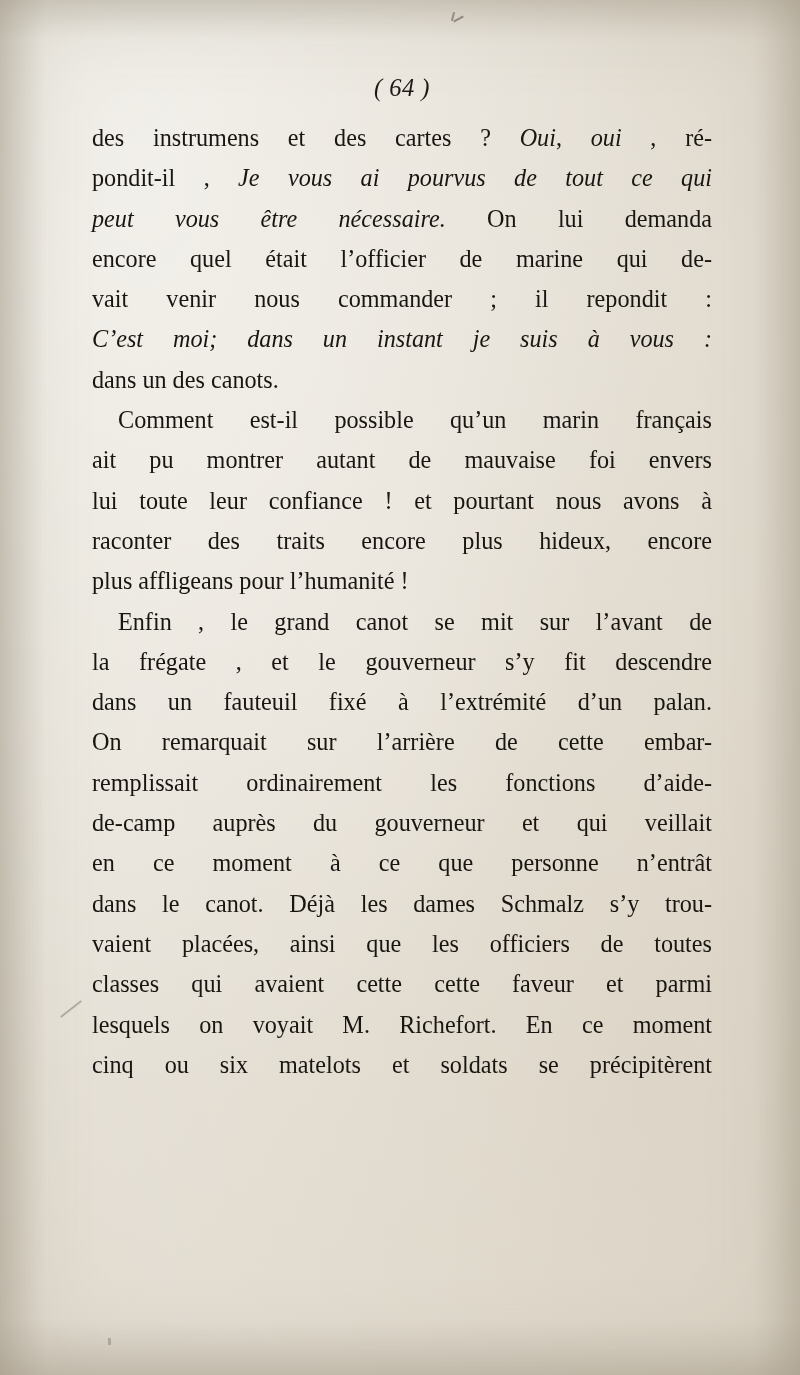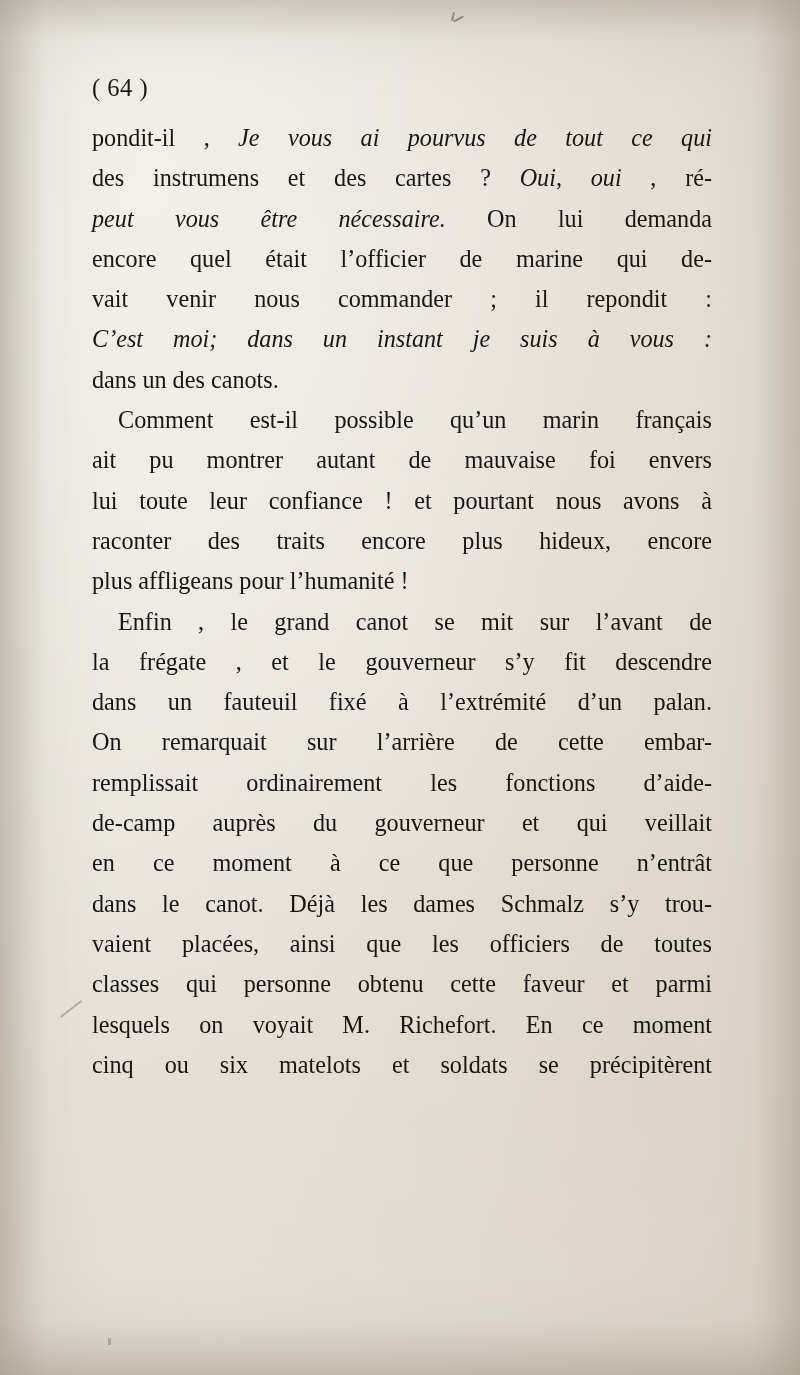--- a/index.html
+++ b/index.html
@@ -37,25 +37,26 @@
     left: 0; top: 0;
     width: 800px; height: 1375px;
   }
   .content {
     position: absolute;
     left: 92px;
     top: 74px;
     width: 620px;
   }
   .page-number {
-    text-align: left;
+    text-align: center;
     font-size: 24.5px;
     letter-spacing: 0.5px;
     margin: 0 0 16px 0;
     color: #1e1a15;
+    font-style: italic;
   }
 
   .body-text {
     font-size: 24.2px;
     line-height: 40.3px;
     text-align: justify;
     color: #191612;
   }
   .para { margin: 0; }
   .line {
@@ -147,22 +148,22 @@
   <div class="mark mark-left"></div>
   <div class="mark mark-bottom"></div>
 
   <div class="content">
 
     <div class="page-number">( 64 )</div>
 
     <div class="body-text">
 
       <p class="para">
+        <span class="line just">des instrumens et des cartes ? <span class="it">Oui<span style="font-style:normal">,</span> oui <span style="font-style:normal">,</span></span> ré-</span>
         <span class="line just">pondit-il , <span class="it">Je vous ai pourvus de tout ce qui</span></span>
-        <span class="line just">des instrumens et des cartes ? <span class="it">Oui<span style="font-style:normal">,</span> oui <span style="font-style:normal">,</span></span> ré-</span>
         <span class="line just"><span class="it">peut vous être nécessaire.</span> On lui demanda</span>
         <span class="line just">encore quel était l’officier de marine qui de-</span>
         <span class="line just">vait venir nous commander ; il repondit :</span>
         <span class="line just"><span class="it">C’est moi; dans un instant je suis à vous :</span></span>
         <span class="line last">dans un des canots.</span>
       </p>
 
       <p class="para">
         <span class="line just ind">Comment est-il possible qu’un marin français</span>
         <span class="line just">ait pu montrer autant de mauvaise foi envers</span>
@@ -174,21 +175,21 @@
       <p class="para">
         <span class="line just ind">Enfin , le grand canot se mit sur l’avant de</span>
         <span class="line just">la frégate , et le gouverneur s’y fit descendre</span>
         <span class="line just">dans un fauteuil fixé à l’extrémité d’un palan.</span>
         <span class="line just">On remarquait sur l’arrière de cette embar-</span>
         <span class="line just">remplissait ordinairement les fonctions d’aide-</span>
         <span class="line just">de-camp auprès du gouverneur et qui veillait</span>
         <span class="line just">en ce moment à ce que personne n’entrât</span>
         <span class="line just">dans le canot. Déjà les dames Schmalz s’y trou-</span>
         <span class="line just">vaient placées, ainsi que les officiers de toutes</span>
-        <span class="line just">classes qui personne obtenu cette faveur et parmi</span>
+        <span class="line just">classes qui avaient cette cette faveur et parmi</span>
         <span class="line just">lesquels on voyait M. Richefort. En ce moment</span>
         <span class="line just">cinq ou six matelots et soldats se précipitèrent</span>
       </p>
 
     </div>
   </div>
 
   <div class="edge-shadow-left"></div>
   <div class="edge-shadow-right"></div>
   <div class="edge-shadow-top"></div>

